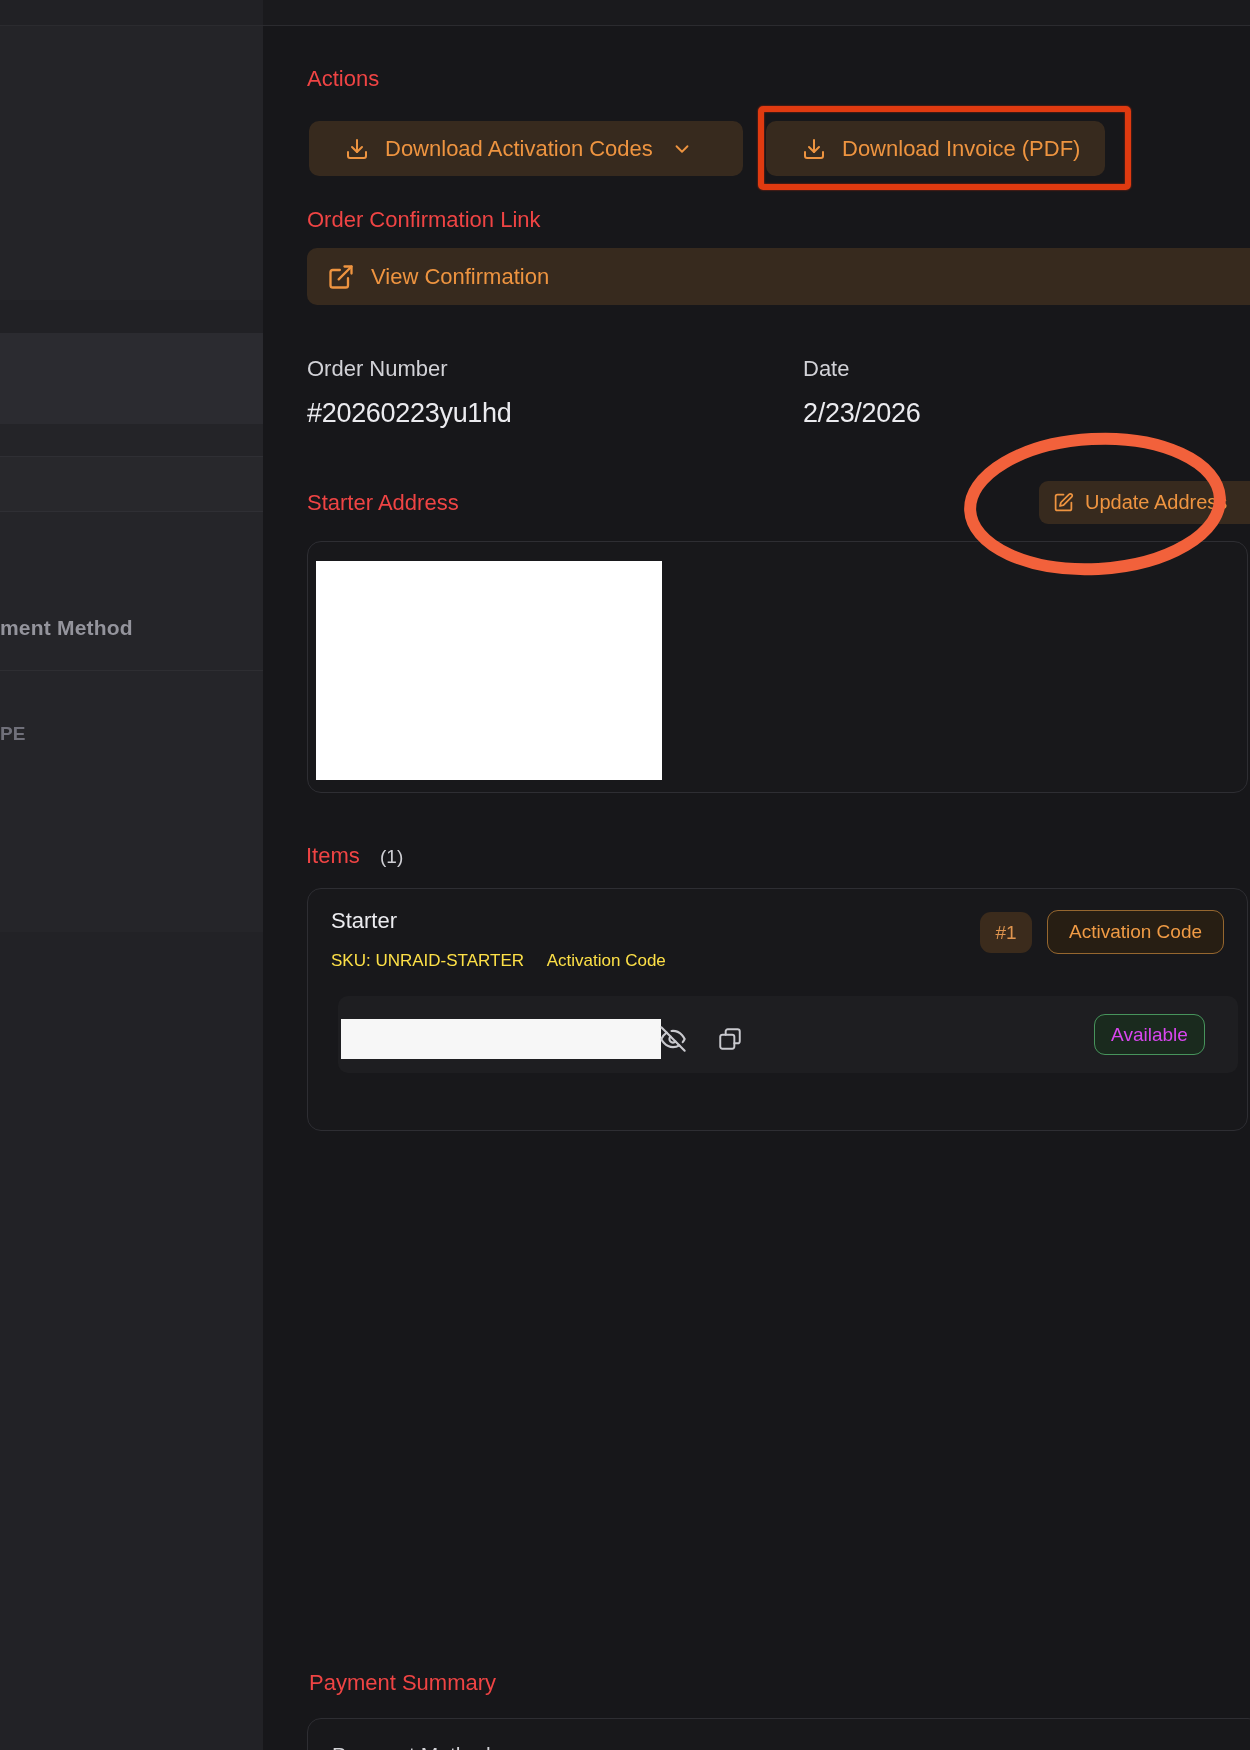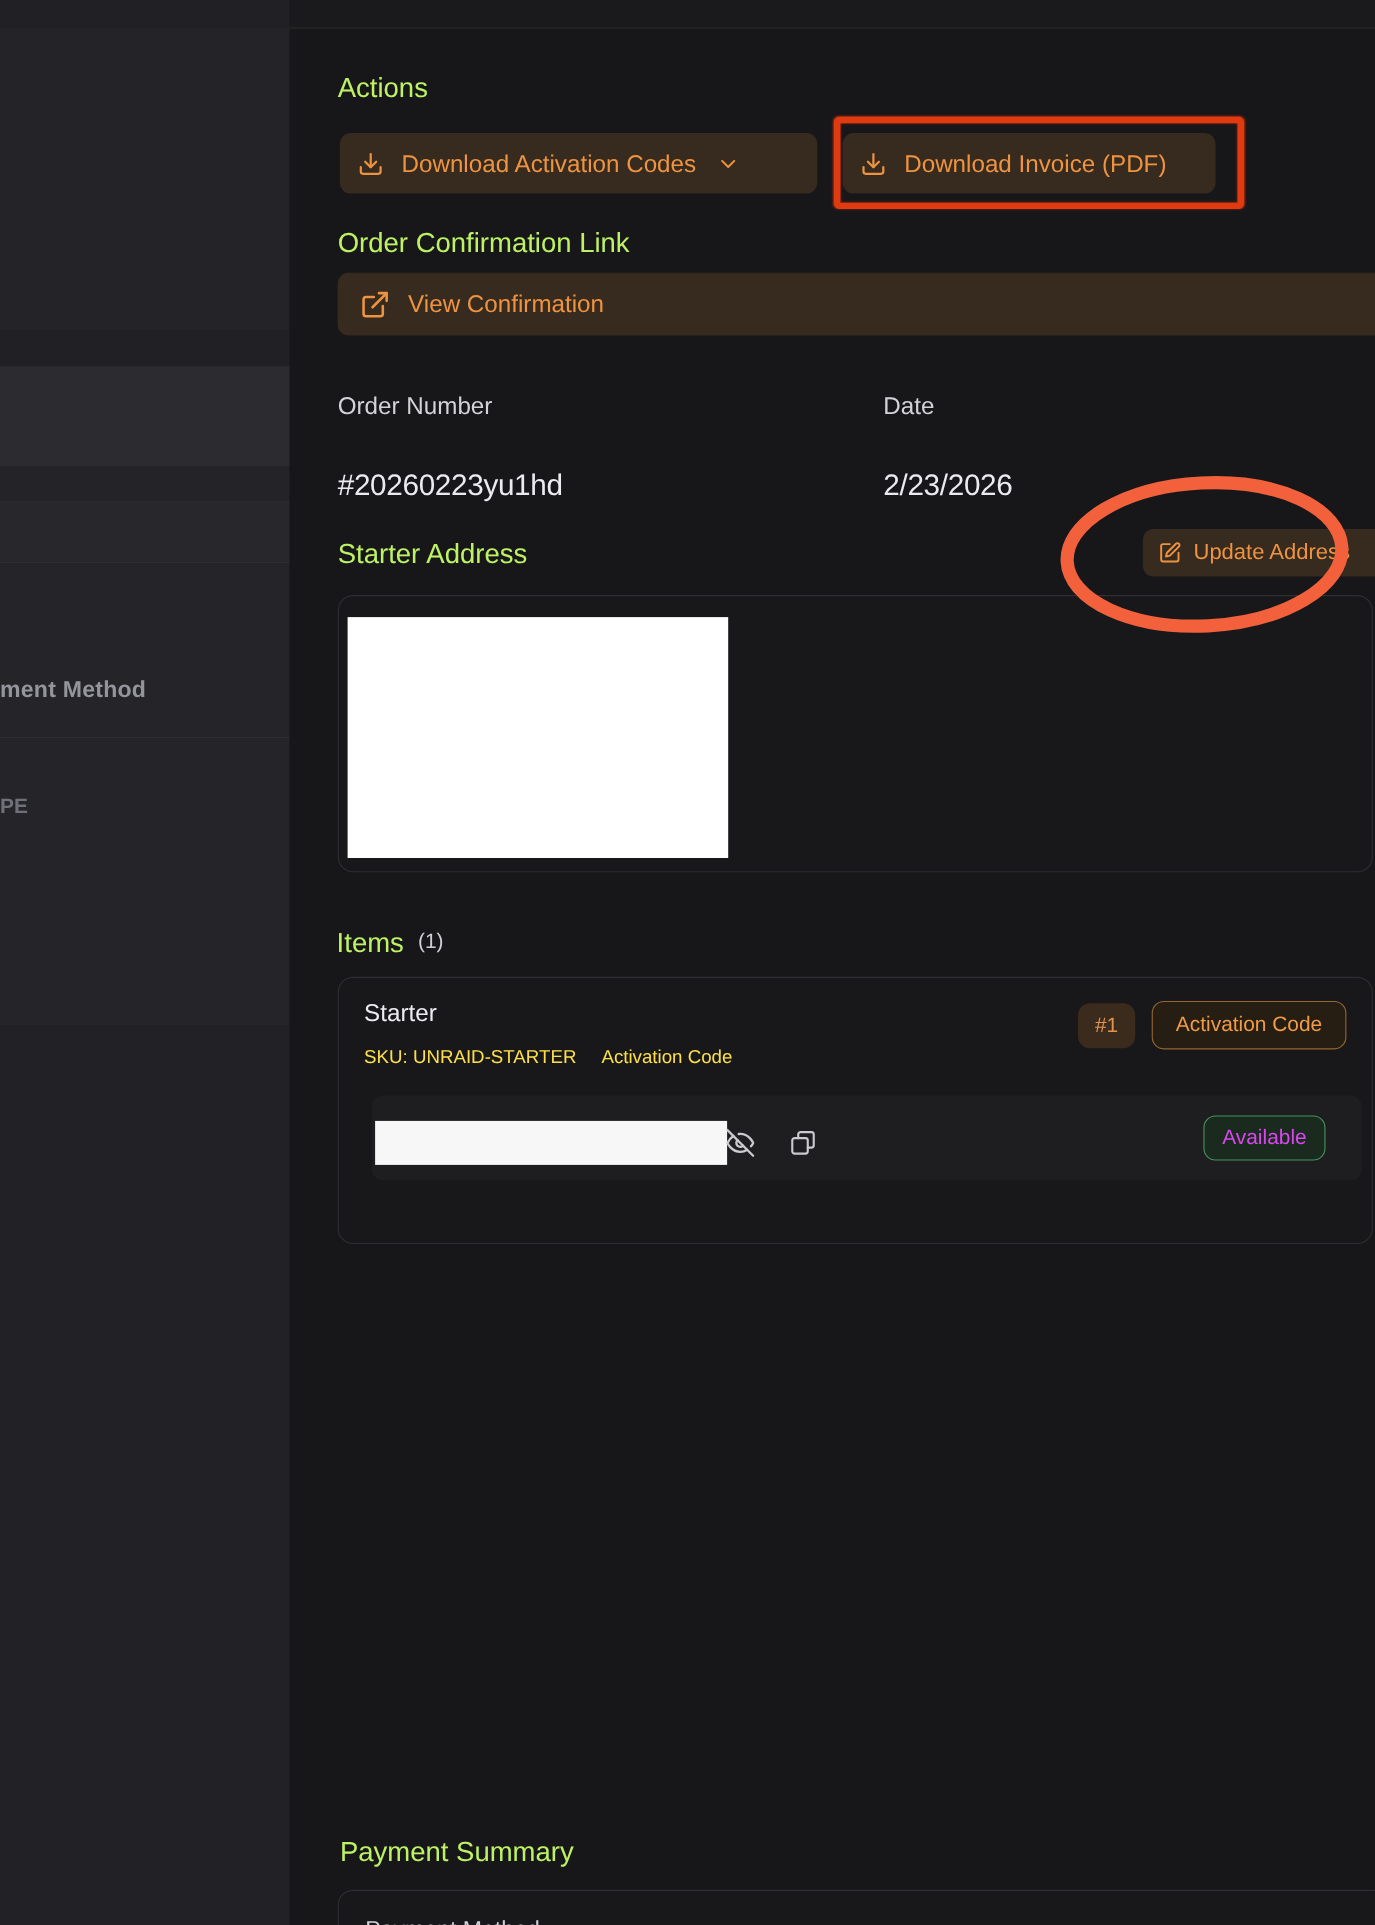--- a/index.html
+++ b/index.html
@@ -20,29 +20,29 @@
   .sb-darkstrip{left:0;top:300px;width:263px;height:33px;background:#212125;}
   .sb-selected{left:0;top:333px;width:263px;height:91px;background:#2b2b30;}
   .sb-row1{left:0;top:424px;width:263px;height:32px;background:#242428;border-bottom:1px solid #2f2f34;}
   .sb-row2{left:0;top:457px;width:263px;height:54px;background:#28282c;border-bottom:1px solid #2f2f34;}
   .sb-mid{left:0;top:512px;width:263px;height:420px;background:#252529;}
   .sb-bottom{left:0;top:932px;width:263px;height:818px;background:#222226;}
   .sb-label{left:0;top:616px;color:#94949c;font-size:21px;font-weight:700;letter-spacing:.2px;white-space:nowrap;}
   .sb-sub{left:0;top:723px;color:#70707a;font-size:19px;font-weight:700;white-space:nowrap;}
 
   
-  .h-label{color:#bef264;font-size:25px;white-space:nowrap;}
+  .h-label{color:#ef4444;font-size:22px;white-space:nowrap;}
   .s-label{color:#d2d2d7;font-size:22px;white-space:nowrap;}
-  .value{color:#ebebef;font-size:27px;letter-spacing:-.3px;white-space:nowrap;margin-top:28px;}
+  .value{color:#ebebef;font-size:27px;letter-spacing:-.3px;white-space:nowrap;}
 
   .btn{
     display:flex;align-items:center;box-sizing:border-box;
     background:#372a1e;border:none;border-radius:10px;cursor:pointer;
     color:#ee9440;font-size:22px;font-family:"Liberation Sans",sans-serif;
-    white-space:nowrap;padding:0 16px;gap:16px;
+    white-space:nowrap;padding:0 36px;gap:16px;
   }
   .btn svg{flex:0 0 auto;}
 
   .card{box-sizing:border-box;border:1px solid #2e2e33;border-radius:14px;background:#18181b;}
   .redacted{background:#f7f7f7;}
 
   .badge{display:flex;align-items:center;justify-content:center;box-sizing:border-box;border-radius:11px;font-size:19px;white-space:nowrap;}
   .badge-index{background:#3b2b1c;color:#e0954f;}
   .badge-type{background:#271e13;color:#f09b45;border:1px solid #96672f;}
   .badge-status{background:#1a2a1e;color:#d946ef;border:1.5px solid #47945c;}

